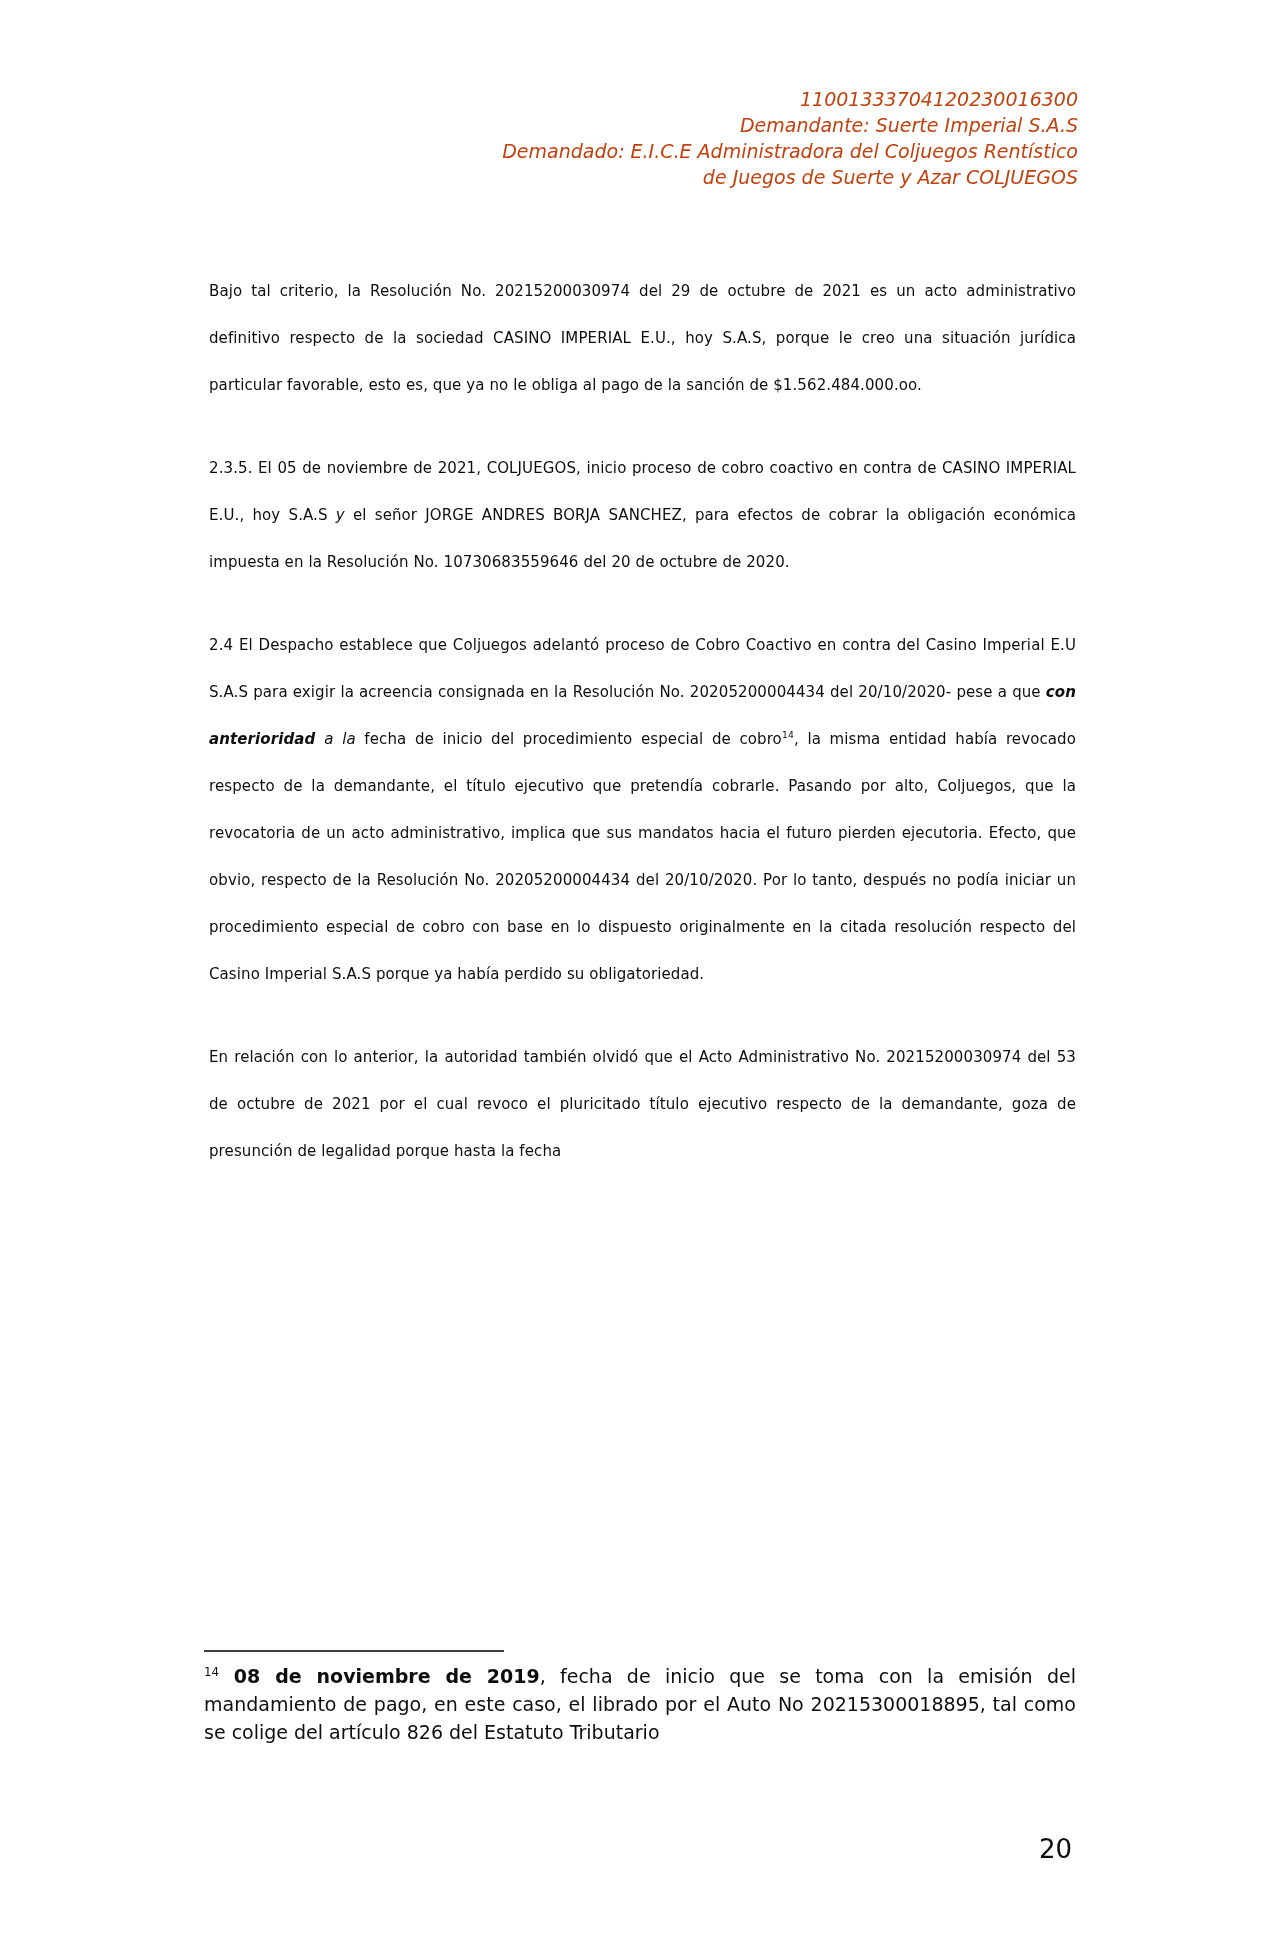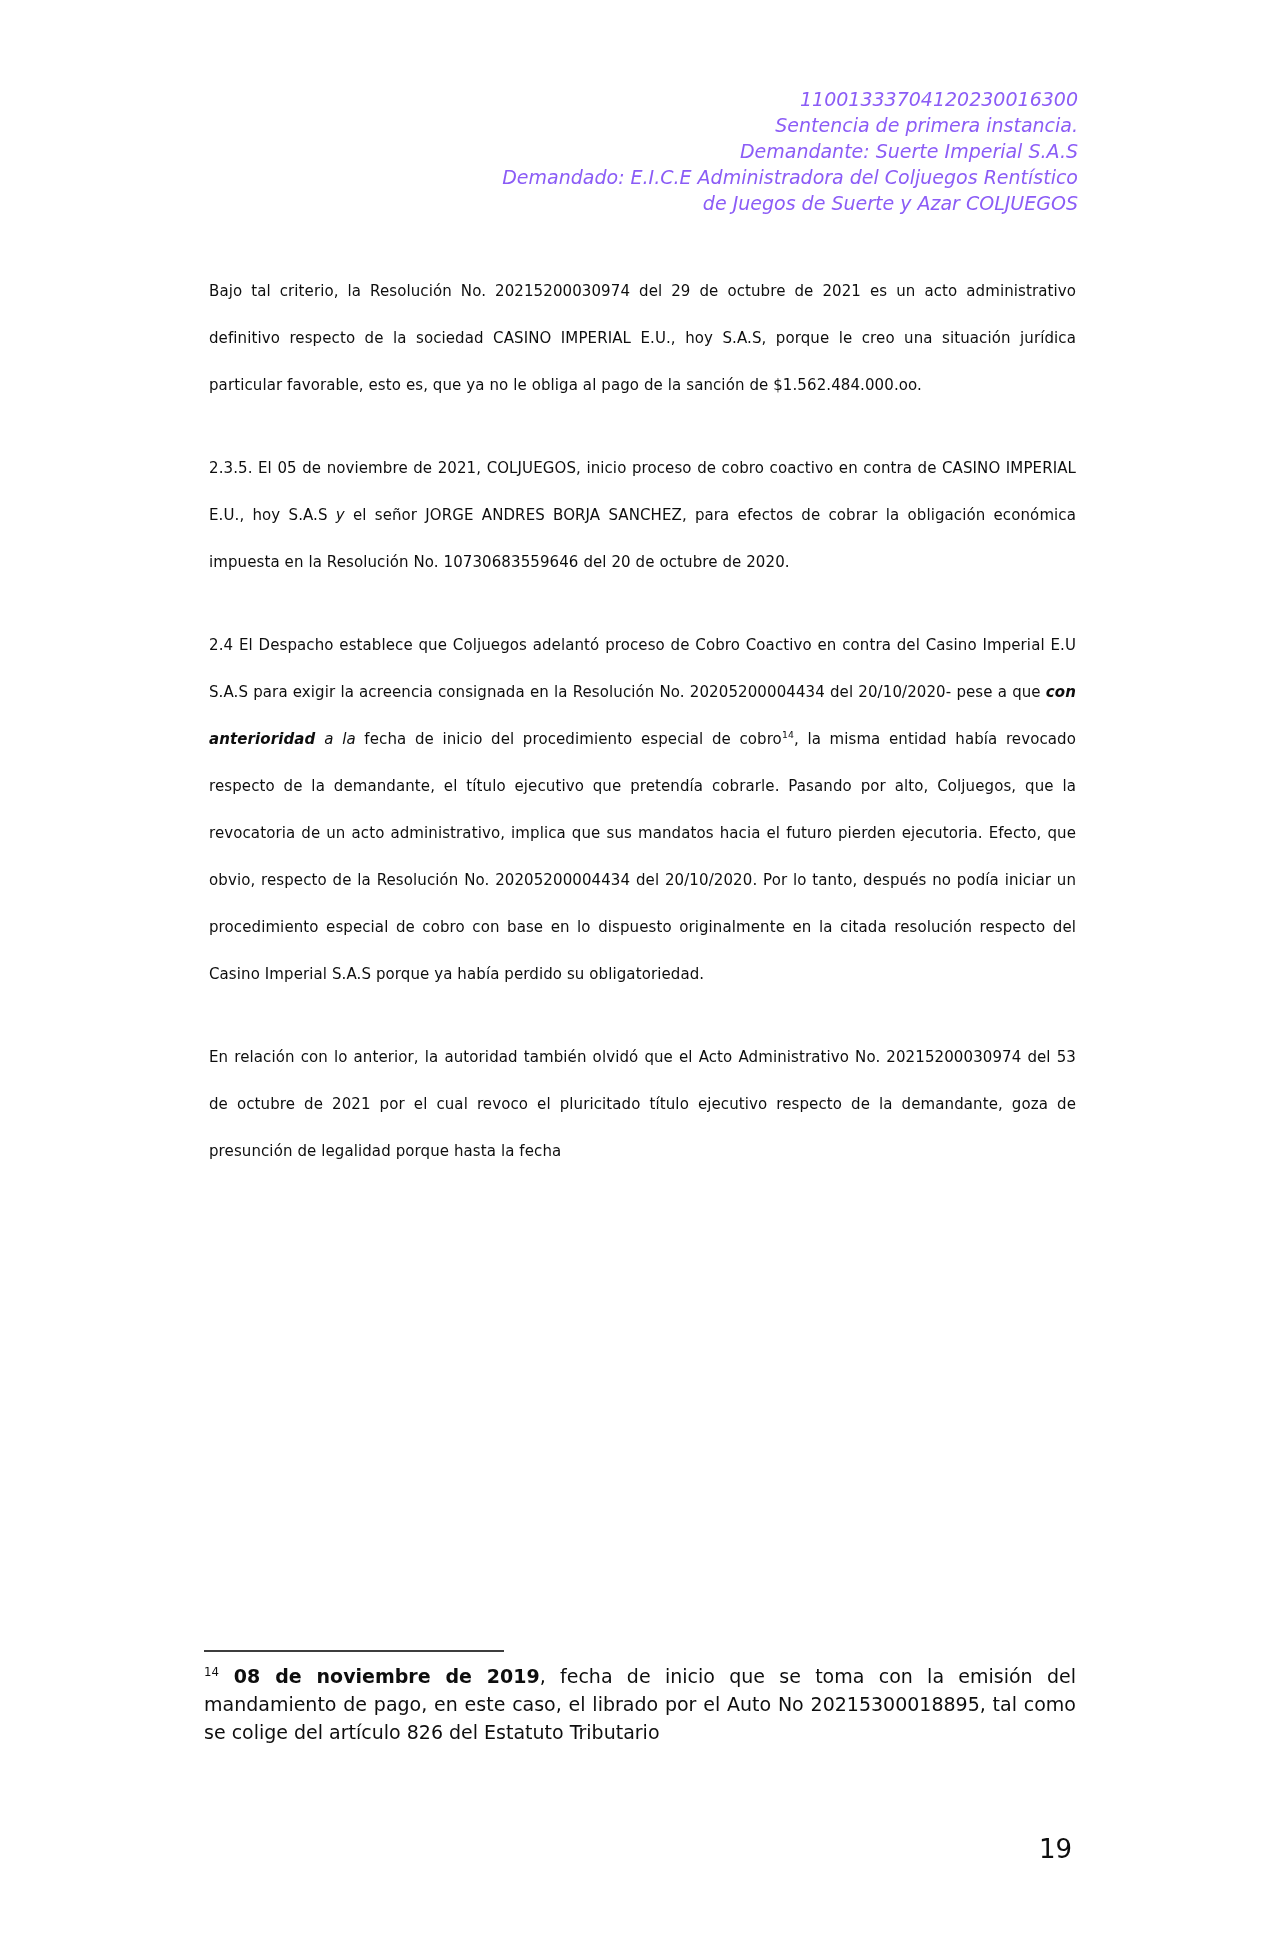--- a/index.html
+++ b/index.html
@@ -18,21 +18,21 @@
   }
   .doc-header {
     position: absolute;
     top: 86px;
     right: 198px;
     width: 700px;
     text-align: right;
     font-style: italic;
     font-size: 19px;
     line-height: 26px;
-    color: #8b5cf6;
+    color: #c2410c;
   }
   .doc-body {
     position: absolute;
     top: 268px;
     left: 204px;
     width: 872px;
   }
   .doc-body p {
     margin: 0 0 36px 5px;
     font-size: 15px;
@@ -78,36 +78,35 @@
     color: #0e0e0e;
   }
 </style>
 </head>
 <body>
 
 <div class="page">
 
   <header class="doc-header">
     <div>11001333704120230016300</div>
-    <div>Sentencia de primera instancia.</div>
     <div>Demandante: Suerte Imperial S.A.S</div>
     <div>Demandado: E.I.C.E Administradora del Coljuegos Rentístico</div>
     <div>de Juegos de Suerte y Azar COLJUEGOS</div>
   </header>
 
   <main class="doc-body">
     <p><span>Bajo tal criterio, la Resolución No. 20215200030974 del 29 de octubre de 2021 es un acto administrativo definitivo respecto de la sociedad CASINO IMPERIAL E.U., hoy S.A.S, porque le creo una situación jurídica particular favorable, esto es, que ya no le obliga al pago de la sanción de $1.562.484.000.oo.</span></p>
 
     <p><span>2.3.5. El 05 de noviembre de 2021, COLJUEGOS, inicio proceso de cobro coactivo en contra de CASINO IMPERIAL E.U., hoy S.A.S </span><span class="seg-italic">y</span><span> el señor JORGE ANDRES BORJA SANCHEZ, para efectos de cobrar la obligación económica impuesta en la Resolución No. 10730683559646 del 20 de octubre de 2020.</span></p>
 
     <p><span>2.4 El Despacho establece que Coljuegos adelantó proceso de Cobro Coactivo en contra del Casino Imperial E.U S.A.S para exigir la acreencia consignada en la Resolución No. 20205200004434 del 20/10/2020- pese a que </span><span class="seg-bold-italic-underline">con anterioridad </span><span class="seg-italic">a la</span><span> fecha de inicio del procedimiento especial de cobro</span><sup class="fn-ref">14</sup><span>, la misma entidad había revocado respecto de la demandante, el título ejecutivo que pretendía cobrarle. Pasando por alto, Coljuegos, que la revocatoria de un acto administrativo, implica que sus mandatos hacia el futuro pierden ejecutoria. Efecto, que obvio, respecto de la Resolución No. 20205200004434 del 20/10/2020. Por lo tanto, después no podía iniciar un procedimiento especial de cobro con base en lo dispuesto originalmente en la citada resolución respecto del Casino Imperial S.A.S porque ya había perdido su obligatoriedad.</span></p>
 
     <p><span>En relación con lo anterior, la autoridad también olvidó que el Acto Administrativo No. 20215200030974 del 53 de octubre de 2021 por el cual revoco el pluricitado título ejecutivo respecto de la demandante, goza de presunción de legalidad porque hasta la fecha</span></p>
   </main>
 
   <footer class="doc-footer">
     <div class="footnote-separator"></div>
     <div class="footnote"><sup class="fn-marker">14</sup><strong> 08 de noviembre de 2019</strong><span>, fecha de inicio que se toma con la emisión del mandamiento de pago, en este caso, el librado por el Auto No 20215300018895, tal como se colige del artículo 826 del Estatuto Tributario</span></div>
   </footer>
 
-  <div class="page-number">19</div>
+  <div class="page-number">20</div>
 
 </div>
 
 </body></html>

